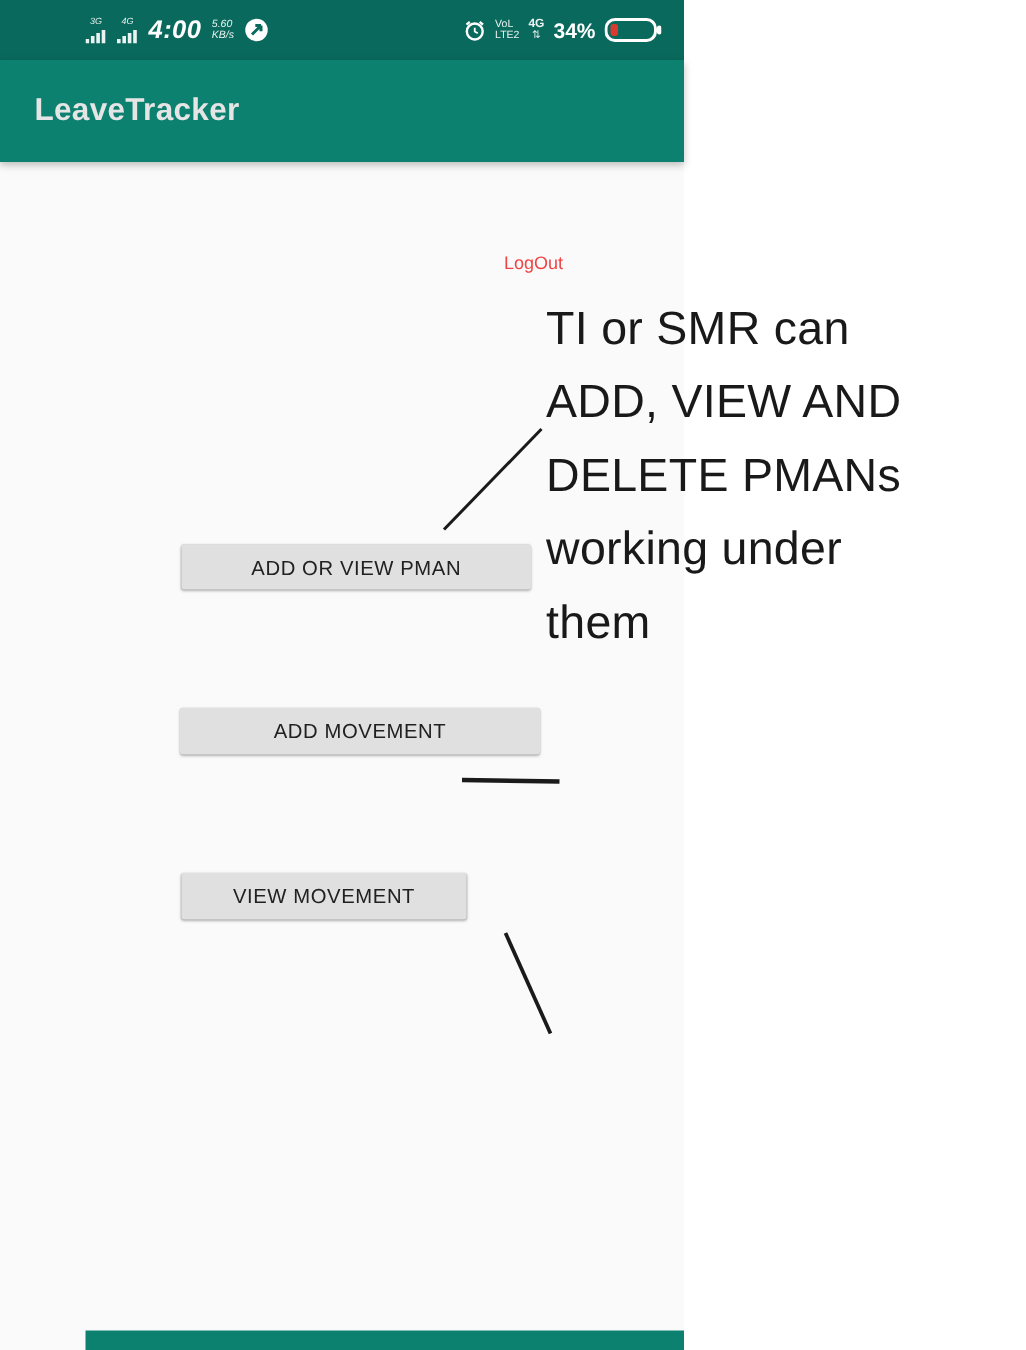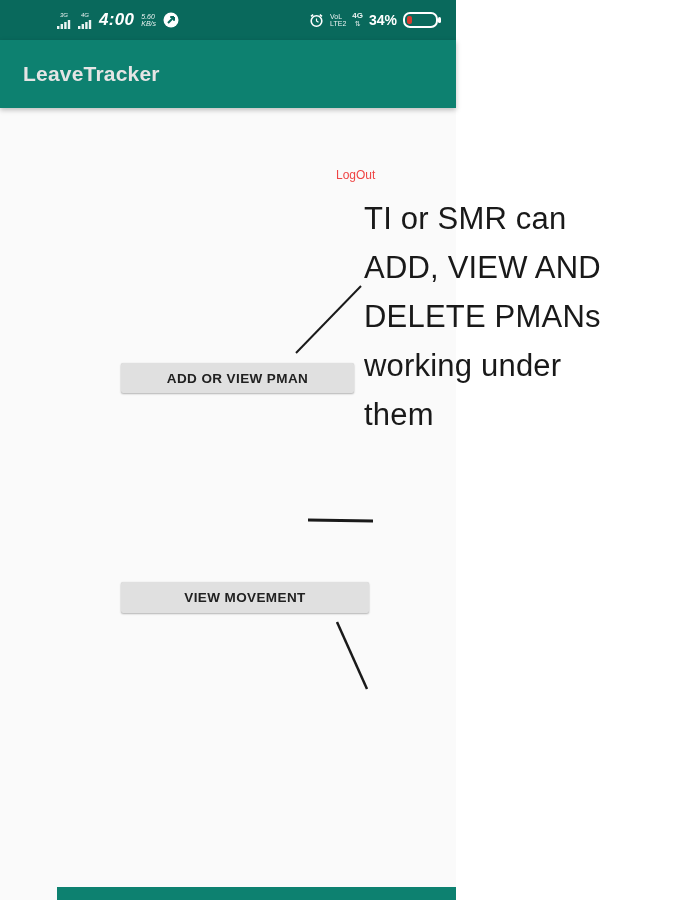--- a/index.html
+++ b/index.html
@@ -28,26 +28,26 @@
             display:flex; align-items:center; padding-left:23px;
             box-shadow:0 2px 5px rgba(0,0,0,.25); }
   .appbar-title { color:#e5e5e5; font-size:21px; font-weight:bold; letter-spacing:.2px; }
 
   
   .logout { position:absolute; left:336px; top:168px; font-size:12px; color:#ef4444; }
 
   
   .mbtn { position:absolute; background:#e0e0e0; border:none; border-radius:2px; cursor:pointer;
           box-shadow:0 1px 2px rgba(0,0,0,.28), 0 0 1px rgba(0,0,0,.12);
-          font-family:"Liberation Sans", sans-serif; font-size:13.5px; font-weight:bold;
+          font-family:"Liberation Sans", sans-serif; font-size:13.5px; font-weight:normal;
           color:#212121; letter-spacing:.4px;
           display:flex; align-items:center; justify-content:center; }
   .btn1 { left:121px; top:363px; width:233px; height:30px; }
   .btn2 { left:120px; top:472px; width:240px; height:31px; }
-  .btn3 { left:121px; top:582px; width:248px; height:31px; }
+  .btn3 { left:121px; top:582px; width:190px; height:31px; }
 
   
   .bottom-strip { position:absolute; left:57px; top:887px; width:399px; height:13px; background:#0d8170; }
 
   
   .ann { position:absolute; white-space:pre-line; color:#191919;
          font-size:31px; line-height:49px; letter-spacing:.2px; }
   .ann1 { left:364px; top:194px; }
   .ann2 { left:378px; top:456px; }
   .ann3 { left:377px; top:645px; }
@@ -119,20 +119,21 @@
       </div>
     </div>
 
     <div class="appbar">
       <span class="appbar-title">LeaveTracker</span>
     </div>
 
     <span class="logout">LogOut</span>
 
     <button class="mbtn btn1">ADD OR VIEW PMAN</button>
+    <button class="mbtn btn2">ADD MOVEMENT</button>
     <button class="mbtn btn3">VIEW MOVEMENT</button>
 
     <div class="bottom-strip"></div>
   </div>
 
   <svg class="overlay" viewBox="0 0 684 900">
     <line x1="296" y1="353" x2="361" y2="286" stroke="#1a1a1a" stroke-width="2"></line>
     <line x1="308" y1="520" x2="373" y2="521" stroke="#1a1a1a" stroke-width="3"></line>
     <line x1="337" y1="622" x2="367" y2="689" stroke="#1a1a1a" stroke-width="2.5"></line>
   </svg>

